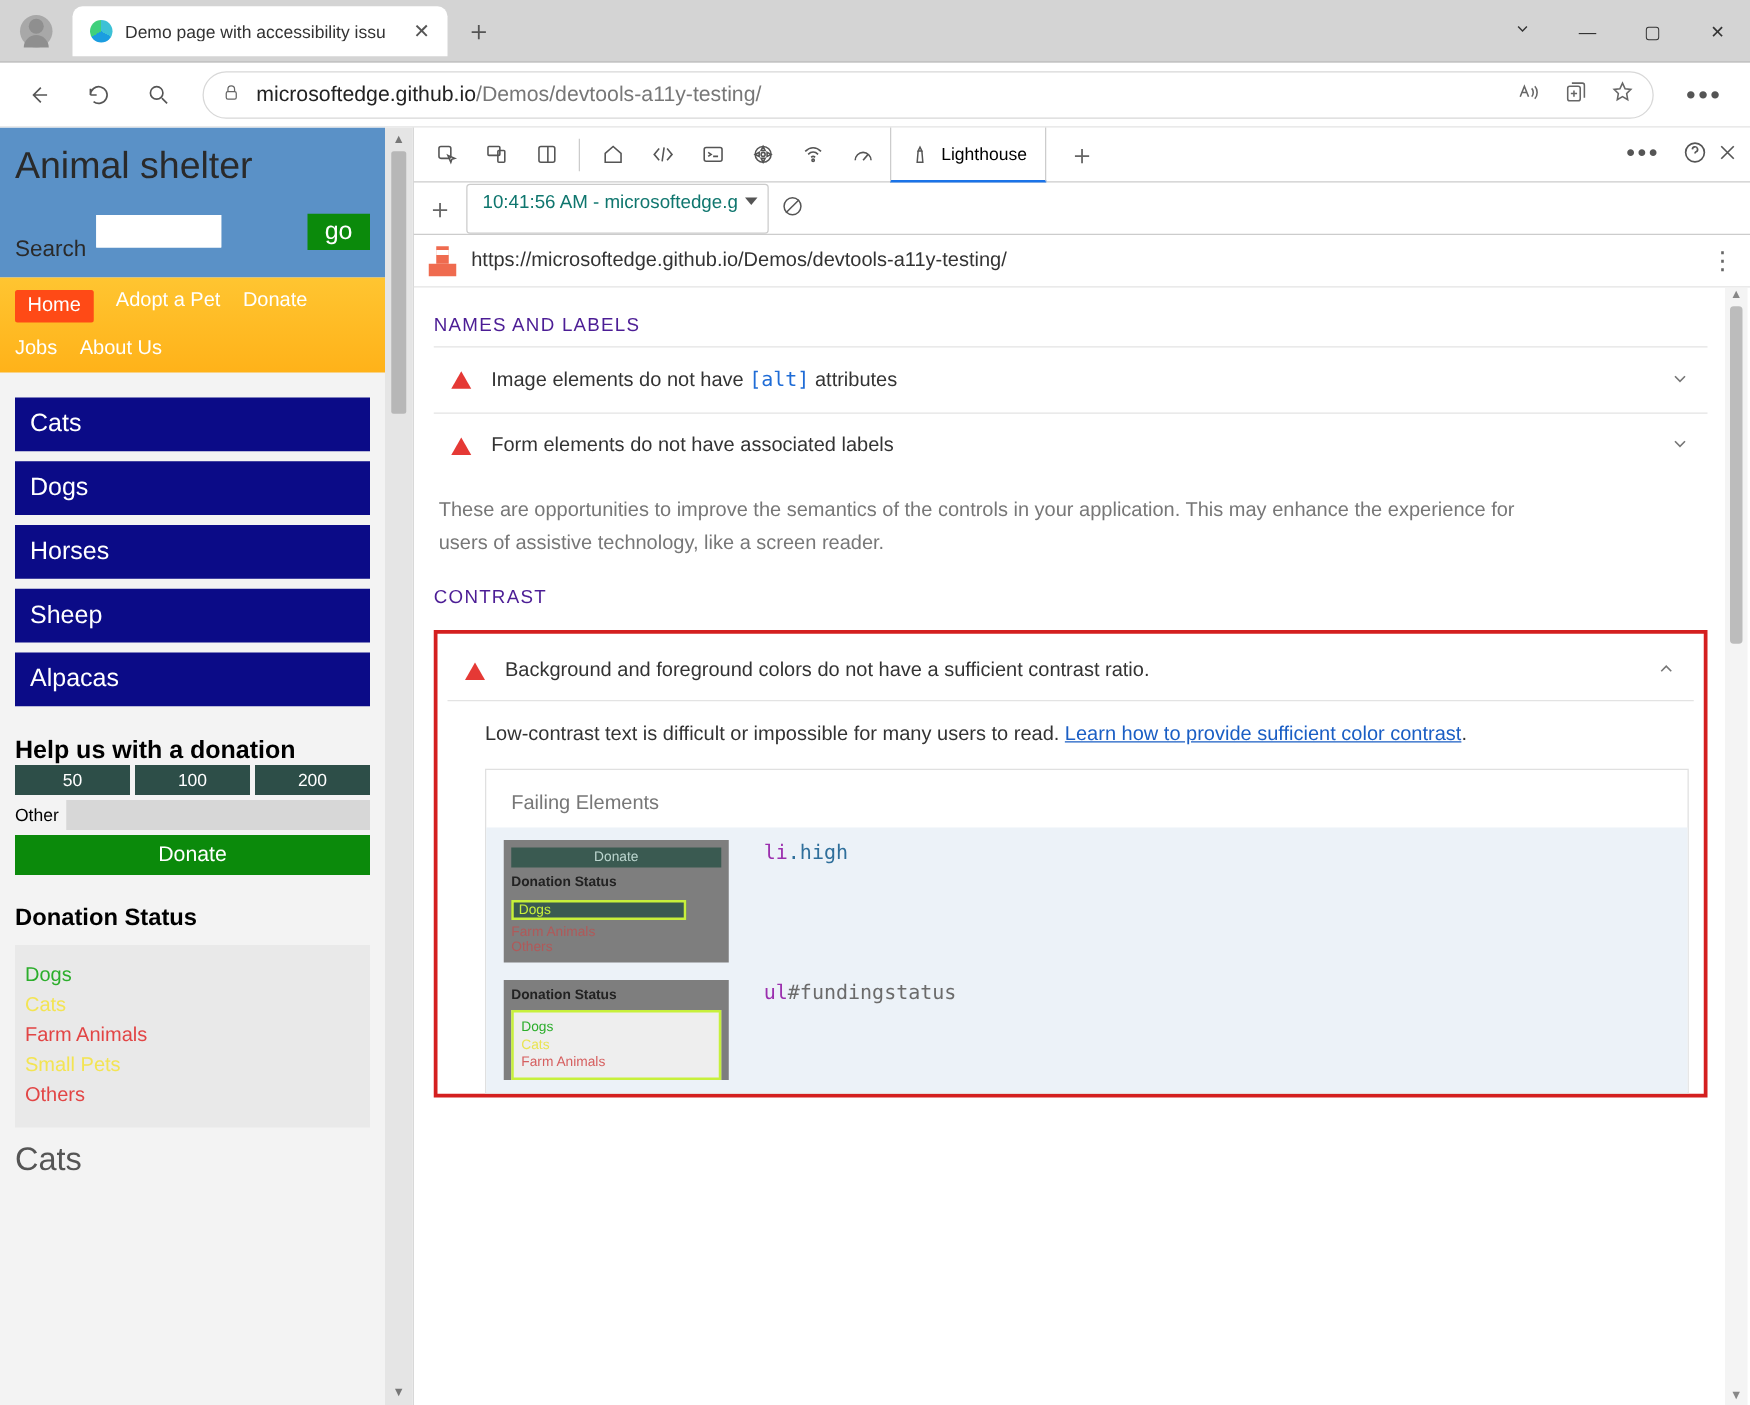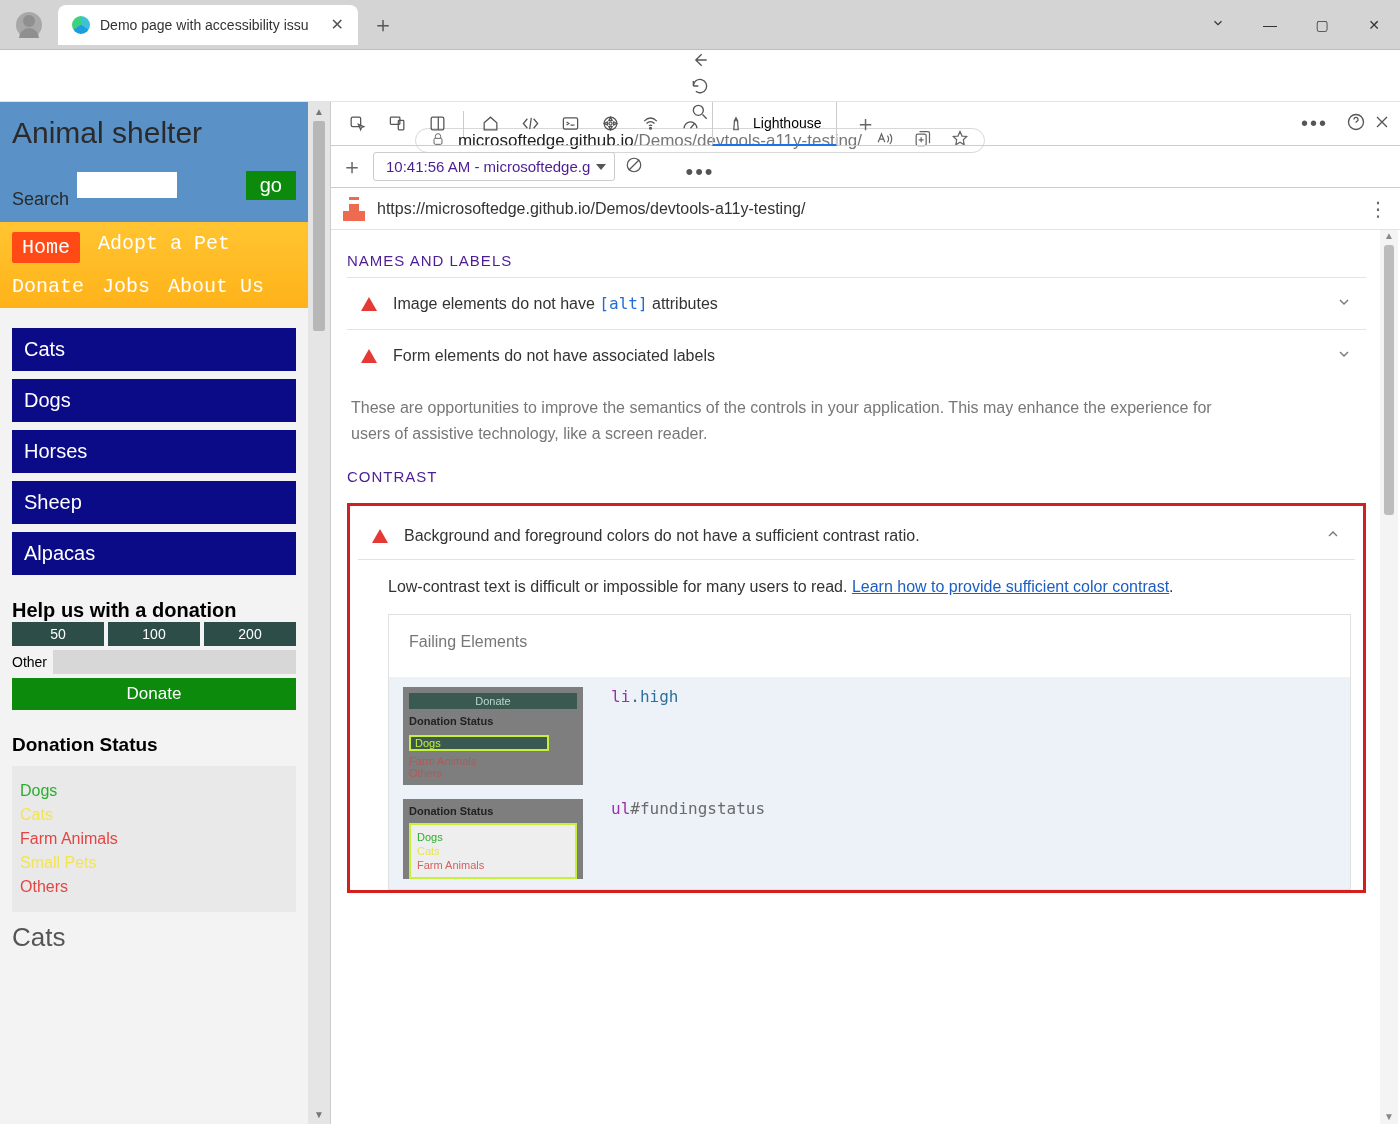--- a/index.html
+++ b/index.html
@@ -12,21 +12,21 @@
 .avatar-circle::after { content:""; position:absolute; width:20px; height:10px; border-radius:10px 10px 0 0; background:#8f8f8f; bottom:0; left:3px;}
 .tab { background:#fff; height:40px; border-radius:8px 8px 0 0; display:flex; align-items:center; padding:0 14px; margin-left:6px; gap:10px; min-width:300px; }
 .edge-logo { width:18px; height:18px; border-radius:50%; background: conic-gradient(#3cc1d6 0 120deg,#1b9de0 120deg 240deg,#3fd07c 240deg 360deg); }
 .tab-title { font-size:14px; color:#333; white-space:nowrap; overflow:hidden; text-overflow:ellipsis; max-width:220px;}
 .tab-close { font-size:16px; color:#555; margin-left:auto; }
 .newtab { font-size:22px; color:#555; margin-left:14px; }
 .win-btns { position:absolute; right:0; top:0; height:100%; display:flex; align-items:center; }
 .win-btns div { width:52px; text-align:center; font-size:14px; color:#333; }
 .win-btns .chev svg { width:14px; height:14px; }
 
-.toolbar { height:52px; display:flex; align-items:center; padding:0 10px; gap:6px; border-bottom:1px solid #e3e3e3;flex-direction:column; }
+.toolbar { height:52px; display:flex; align-items:center; padding:0 10px; gap:6px; border-bottom:1px solid #e3e3e3; }
 .tbtn { width:42px; height:42px; display:flex; align-items:center; justify-content:center; border-radius:4px; }
 .tbtn svg { width:20px; height:20px; stroke:#555; fill:none; stroke-width:1.6; }
 .omnibox { flex:1; height:38px; border:1px solid #d8d8d8; border-radius:19px; display:flex; align-items:center; padding:0 14px; gap:12px; margin:0 8px;}
 .lock svg { width:16px; height:16px; stroke:#666; fill:none; stroke-width:1.5; }
 .url { font-size:17px; color:#777; }
 .url .dark { color:#222; }
 .omni-right { margin-left:auto; display:flex; gap:18px; align-items:center;}
 .omni-right svg { width:20px; height:20px; stroke:#666; fill:none; stroke-width:1.5;}
 .dots { font-size:22px; color:#555; letter-spacing:2px; padding:0 12px;}
 
@@ -41,21 +41,21 @@
 .page-body { flex:1; overflow:hidden; }
 
 .hero { background:#5a91c7; padding:14px 12px 12px; }
 .hero h1 { font-size:30px; font-weight:400; color:#2a2a2a; margin-bottom:10px;}
 .search-row { display:flex; align-items:center; gap:8px;}
 .search-row label{ font-size:18px; color:#2a2a2a;margin-top:29px;}
 .search-row input{ width:100px; height:26px; border:1px solid #fff; background:#fff;}
 .go-btn { background:#0b8a0b; color:#fff; border:none; padding:3px 14px; font-size:20px; margin-left:auto;}
 
 .navbar { background: linear-gradient(#ffc531,#ffb219); padding:10px 12px; display:flex; flex-wrap:wrap; gap:12px 18px;}
-.navbar a { color:#fff; font-size:20px; text-decoration:none;font-family:Liberation Mono, monospace; }
+.navbar a { color:#fff; font-size:16px; text-decoration:none; }
 .nav-home { background:#ff4a16; padding:4px 10px; border-radius:2px;}
 
 .cats-list { padding:20px 12px 10px; display:flex; flex-direction:column; gap:8px;}
 .cats-list div { background:#0b0b87; color:#fff; padding:10px 12px; font-size:20px;}
 
 .donation { padding:14px 12px; }
 .donation h2 { font-size:20px; margin-bottom:0;}
 .don-btns { display:flex; gap:4px;}
 .don-btns div{ flex:1; background:#2d4e48; color:#fff; text-align:center; padding:4px 0;}
 .other-row { display:flex; margin-top:4px;}
@@ -79,21 +79,21 @@
 .dt-sep { width:1px; height:26px; background:#ccc; margin:0 4px;}
 .lh-tab { height:44px; display:flex; align-items:center; gap:8px; padding:0 14px; border:1px solid #ccc; border-bottom:2px solid #1a73e8; border-top:none; margin-bottom:-1px;}
 .lh-tab svg{ width:18px; height:18px;}
 .dt-top .plus{ font-size:22px; color:#666; padding:0 14px;}
 .dt-right{ margin-left:auto; display:flex; align-items:center; gap:6px;}
 .dt-right .dots{ font-size:20px;}
 .dt-right svg{ width:20px; height:20px; stroke:#555; fill:none; stroke-width:1.6;}
 
 .dt-sub { height:42px; border-bottom:1px solid #ccc; display:flex; align-items:center; padding:0 10px; gap:10px;}
 .dt-sub .plus2{ font-size:22px; color:#666;}
-.run-chip{ border:1px solid #ccc; padding:5px 10px 5px 12px; border-radius:3px; display:flex; align-items:center; gap:8px; font-size:15px; color:#4c1d95;}
+.run-chip{ border:1px solid #ccc; padding:5px 10px 16px 12px; border-radius:3px; display:flex; align-items:center; gap:8px; font-size:15px; color:#0f766e;}
 .run-chip .arr{ border-left:6px solid #555; border-top:5px solid transparent; border-bottom:5px solid transparent; transform:rotate(90deg);}
 .clear-ic svg{width:18px;height:18px;stroke:#555;fill:none;stroke-width:1.6;}
 
 .dt-url{ height:42px; border-bottom:1px solid #e3e3e3; display:flex; align-items:center; padding:0 12px; gap:12px;}
 .lh-logo{ width:22px; position:relative;}
 .lh-logo .base{width:22px;height:10px;background:#ef6b4f;}
 .lh-logo .top{width:10px;height:14px;background:#ef6b4f;margin:0 auto;}
 .lh-logo .light{width:10px;height:4px;background:#fff;margin:-11px auto 7px;}
 .dt-url .u{ font-size:16px; color:#333;}
 .dt-url .vdots{ margin-left:auto; font-size:20px; color:#666;}
@@ -112,21 +112,21 @@
 .code{ font-family:Menlo,Consolas,monospace; color:#1f6cd6;}
 .chev-d{ margin-left:auto; margin-right:10px;}
 .chev-d svg{width:16px;height:16px;stroke:#777;fill:none;stroke-width:2;}
 .sec-desc{ font-size:16px; color:#777; line-height:1.6; margin:14px 4px 0; max-width:900px;}
 
 .contrast-block{ border:3px solid #d41f1f; margin-top:18px; padding:10px 8px 0;}
 .cb-head{ display:flex; align-items:center; padding:10px 4px 14px; gap:16px; border-bottom:1px solid #e3e3e3;}
 .cb-desc{ font-size:16px; color:#333; padding:18px 4px 0 30px;}
 .cb-desc a{ color:#1a5ec4; text-decoration:underline;}
 .fail-card{ border:1px solid #e0e0e0; margin:18px 4px 0 30px;}
-.fail-card .fh{ padding:18px 20px 26px; font-size:16px; color:#777;}
+.fail-card .fh{ padding:18px 20px 10px; font-size:16px; color:#777;}
 .fail-body{ background:#ecf2f8; padding:10px 14px; display:flex; flex-direction:column; gap:14px;}
 .fail-row{ display:flex; gap:28px; align-items:flex-start;}
 .thumb{ width:180px; background:#7e7e7e; padding:6px; font-size:11px;}
 .thumb .db{background:#3a5a51;color:#bcd6cf;text-align:center;padding:2px 0;margin-bottom:6px;}
 .thumb .tt{color:#222;font-weight:bold;margin:4px 0;}
 .thumb .hl{background:#3a5a51;border:2px solid #c7f03b;color:#c7f03b;padding:0 4px;margin:4px 0;display:inline-block;min-width:140px;}
 .thumb .r1{color:#b15959;} .thumb .r3{color:#b15959;}
 .thumb2{ width:180px; background:#7e7e7e; padding:6px 0 0; font-size:11px;}
 .thumb2 .tt{color:#222;font-weight:bold;margin:0 6px 6px;}
 .thumb2 .box{border:2px solid #c7f03b;background:#eee;margin:0 6px;padding:4px 6px;}

